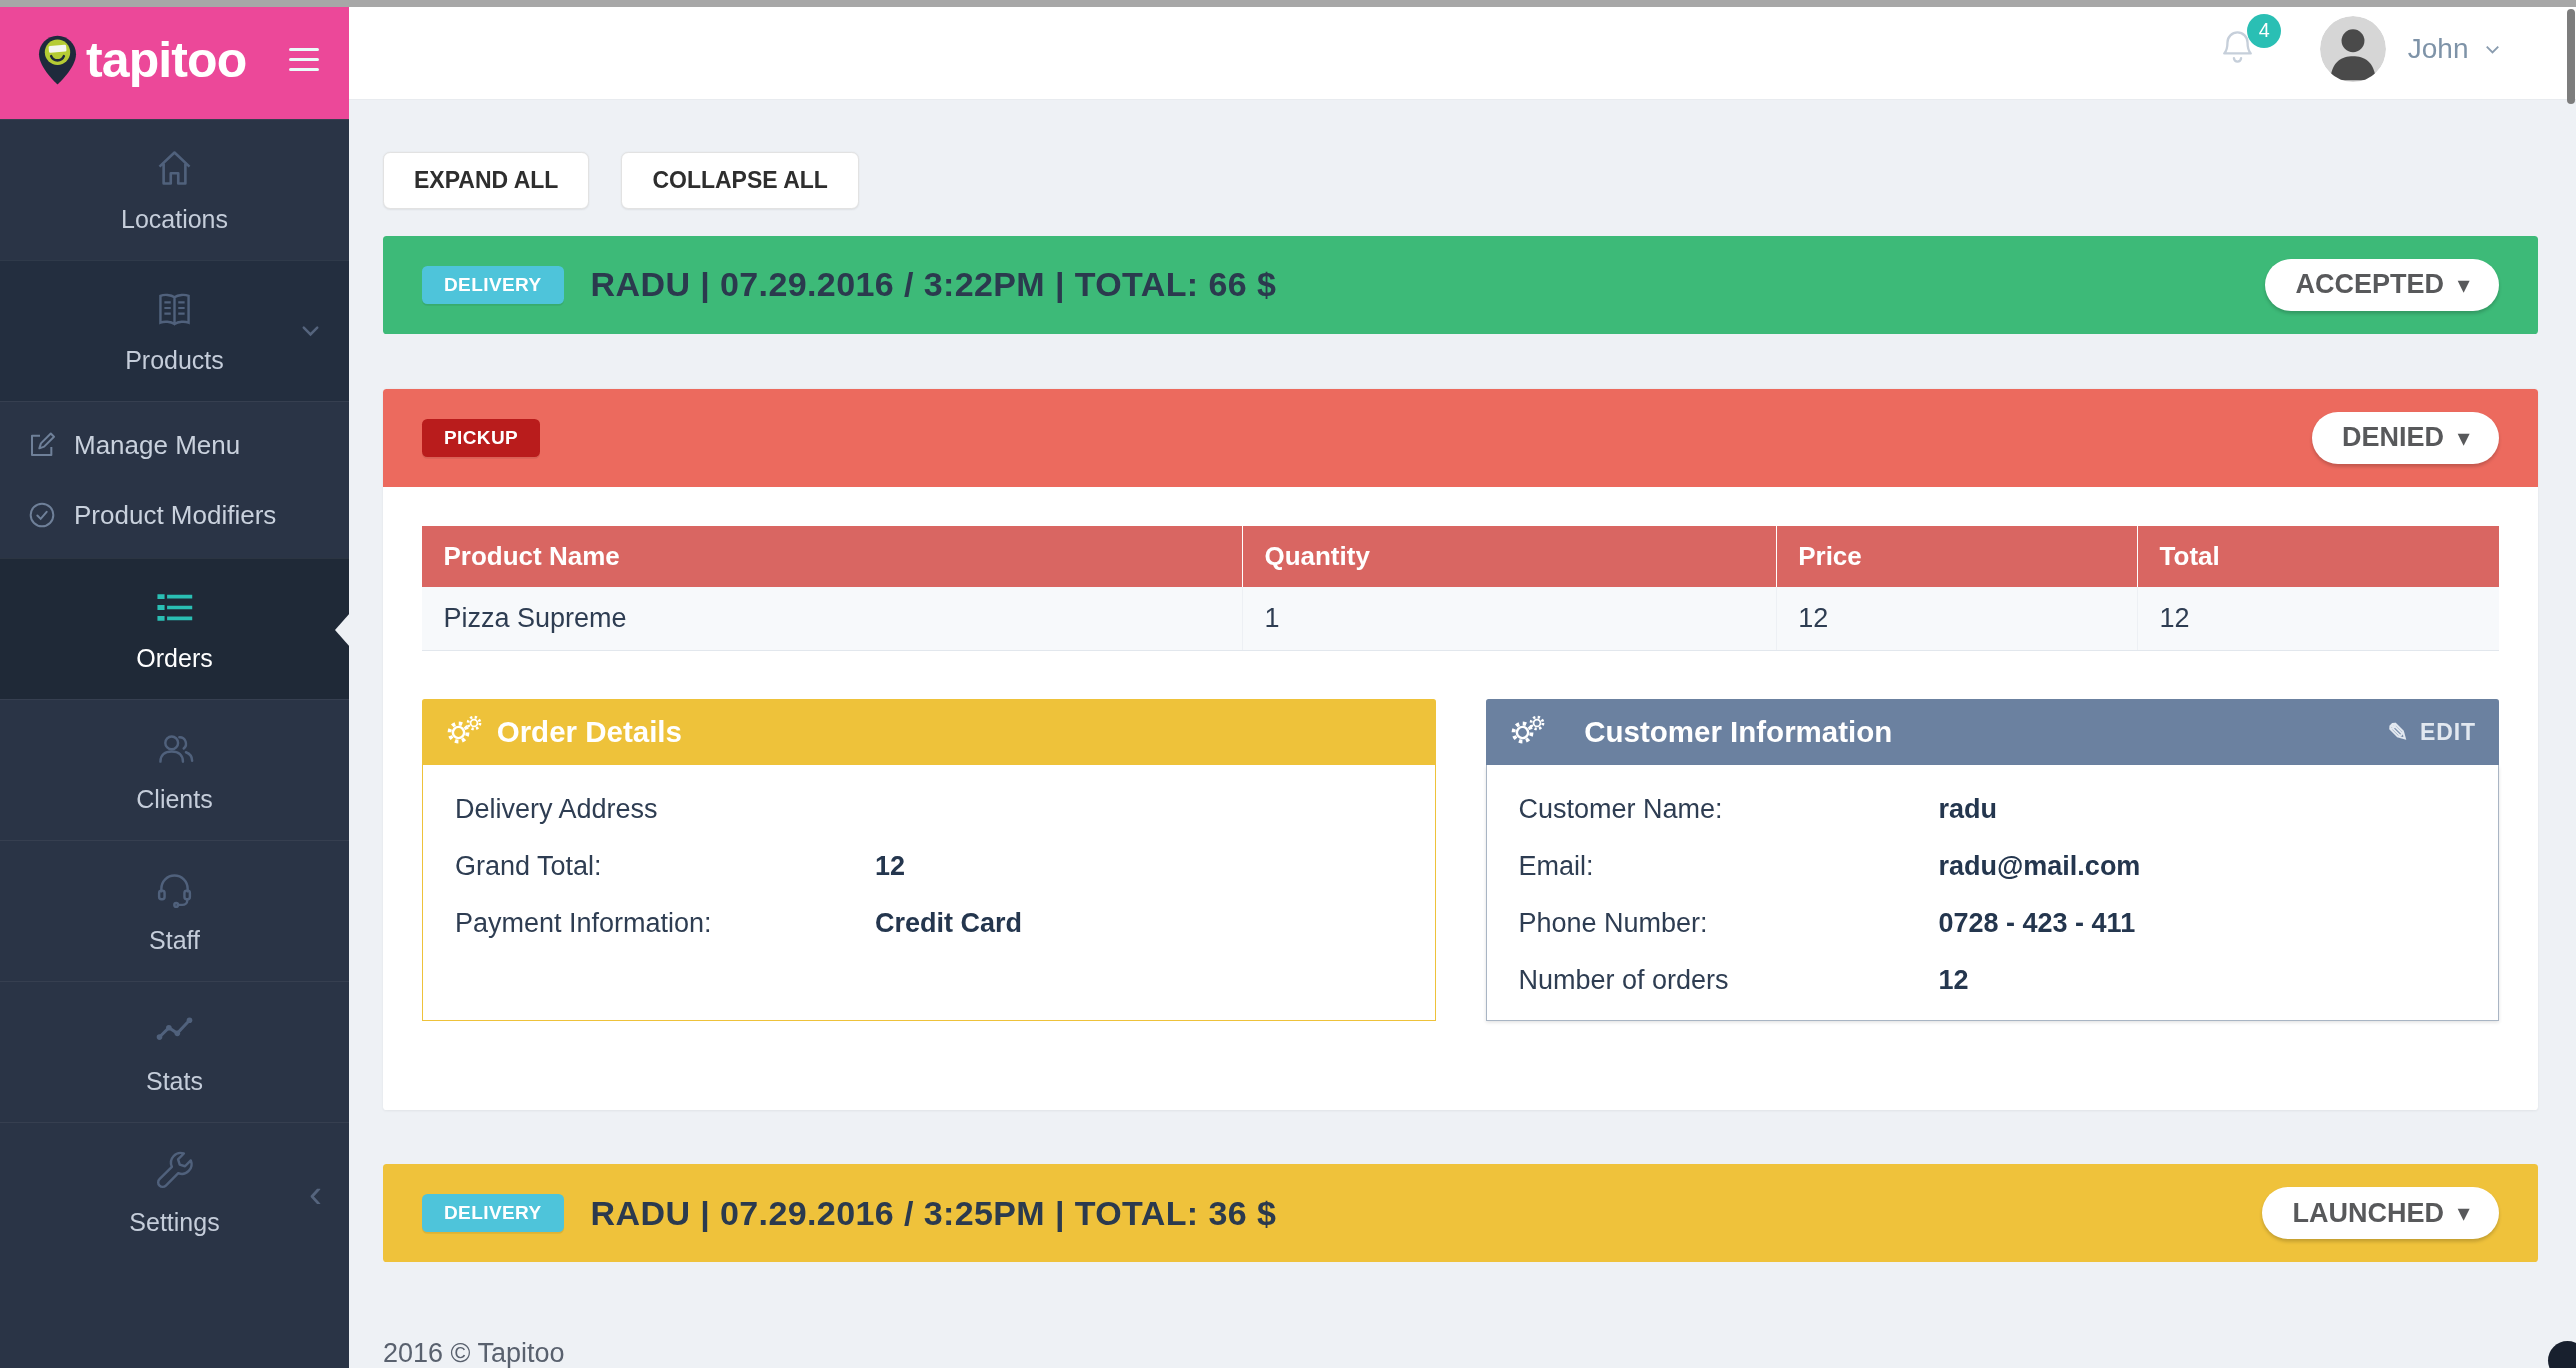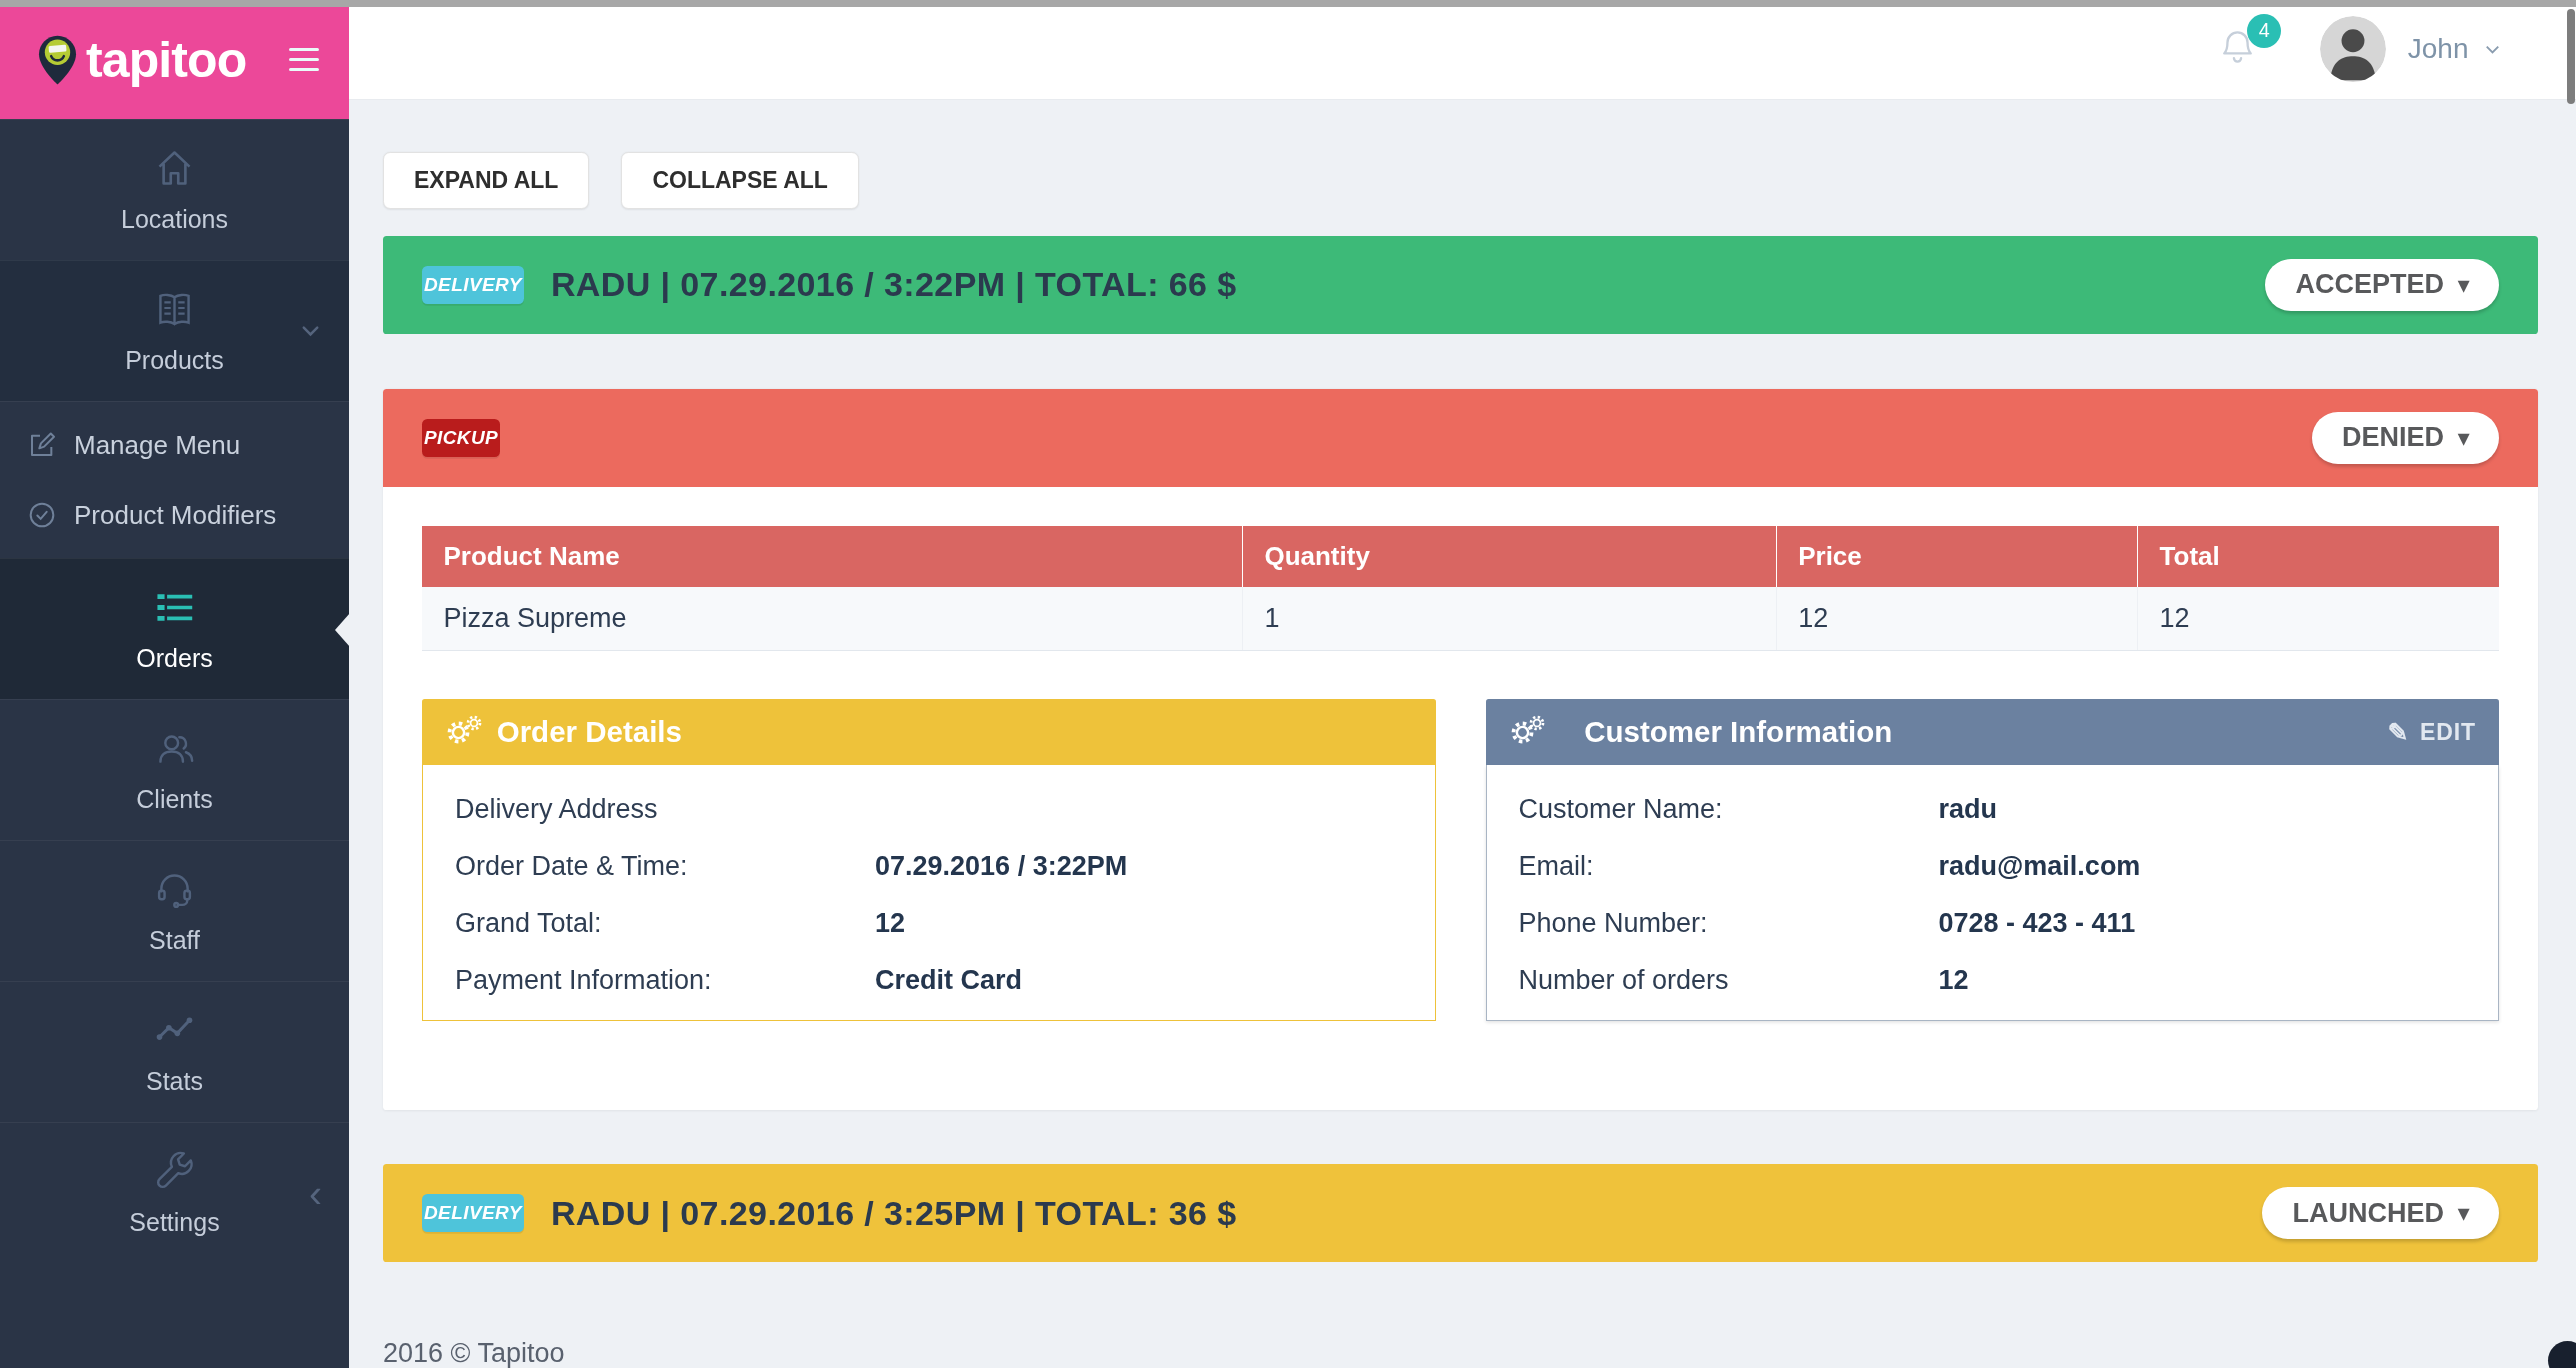--- a/index.html
+++ b/index.html
@@ -57,23 +57,23 @@
 
   .toolbar { margin-top:52px; display:flex; gap:32px; }
   .tool-btn { height:57px; padding:0 30px; background:#FFFFFF; border:0.9px solid #E2E2E2; border-radius:7.2px;
               font-family:"Liberation Sans",sans-serif; font-size:23px; font-weight:bold; color:#2E2E2E;
               box-shadow:0 0.9px 1.8px rgba(0,0,0,.07); cursor:pointer; }
 
   .order-bar { height:98px; border-radius:3.6px; display:flex; align-items:center; padding:0 39px; position:relative; }
   .order-bar.green { background:#3DBA78; margin-top:27px; }
   .order-bar.red { background:#EC6A5E; border-radius:3.6px 3.6px 0 0; }
   .order-bar.yellow { background:#EFC23B; margin-top:54px; }
-  .type-badge { height:38px; padding:0 2px; border-radius:5.4px; display:flex; align-items:center;
+  .type-badge { height:38px; padding:0 22px; border-radius:5.4px; display:flex; align-items:center;
                 color:#fff; font-size:19px; font-weight:bold; letter-spacing:0.4px;
-                box-shadow:0 1.8px 0 rgba(0,0,0,.08);font-style:italic; }
+                box-shadow:0 1.8px 0 rgba(0,0,0,.08); }
   .type-badge.cyan { background:#4EC4DA; }
   .type-badge.yellow { background:#b91c1c; }
   .order-summary { margin-left:27px; font-size:34px; font-weight:bold; color:#2B3A4E; letter-spacing:0.4px; }
   .status-pill { margin-left:auto; height:52px; padding:0 30px; border-radius:26px; background:#FFFFFF;
                  display:flex; align-items:center; gap:14.3px; font-size:27px; font-weight:bold; color:#58595B;
                  box-shadow:0 2.7px 3.6px rgba(0,0,0,.18); cursor:pointer; border:none; font-family:"Liberation Sans",sans-serif; }
   .status-pill .pill-caret { font-size:21.5px; color:#58595B; }
 
   .order-card { margin-top:55px; background:#FFFFFF; border-radius:3.6px; box-shadow:0 0.9px 2.7px rgba(0,0,0,.06); }
   .order-card-body { padding:39px 39px 89px 39px; }
@@ -302,24 +302,20 @@
                 </svg>
               </span>
               <span>Order Details</span>
             </div>
             <div class="panel-body yellow-border">
               <div class="detail-row">
                 <span class="detail-label">Delivery Address</span>
                 <span class="detail-value"></span>
               </div>
               <div class="detail-row">
-                <span class="detail-label">Order Date &amp; Time:</span>
-                <span class="detail-value">07.29.2016 / 3:22PM</span>
-              </div>
-              <div class="detail-row">
                 <span class="detail-label">Grand Total:</span>
                 <span class="detail-value">12</span>
               </div>
               <div class="detail-row">
                 <span class="detail-label">Payment Information:</span>
                 <span class="detail-value">Credit Card</span>
               </div>
             </div>
           </div>
 

